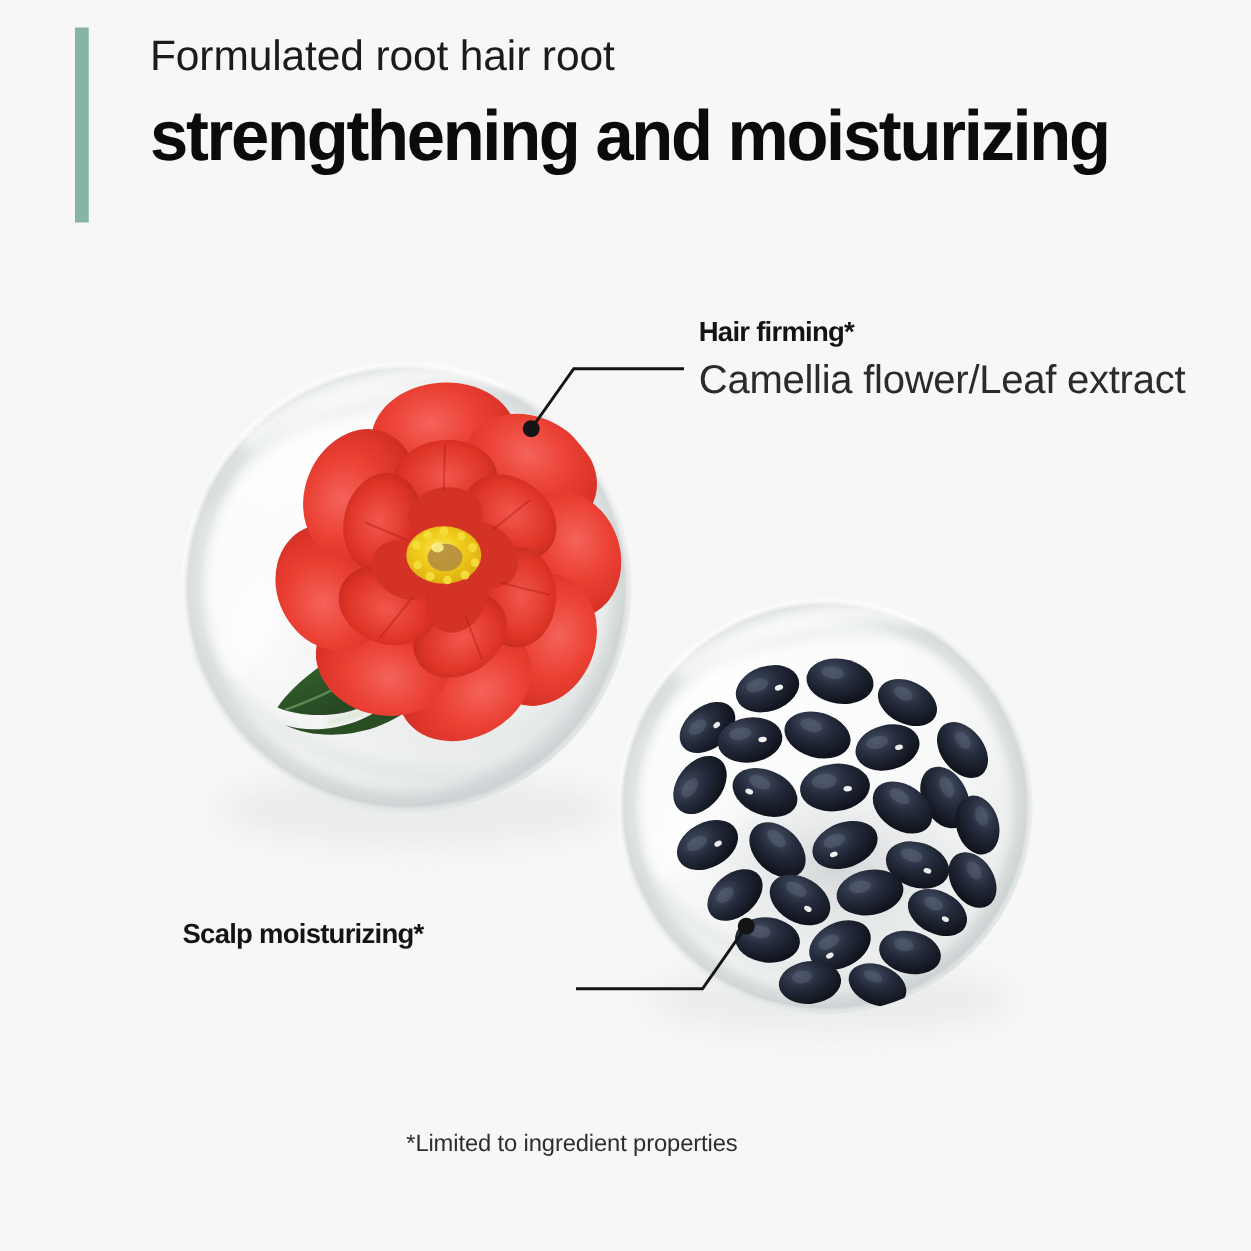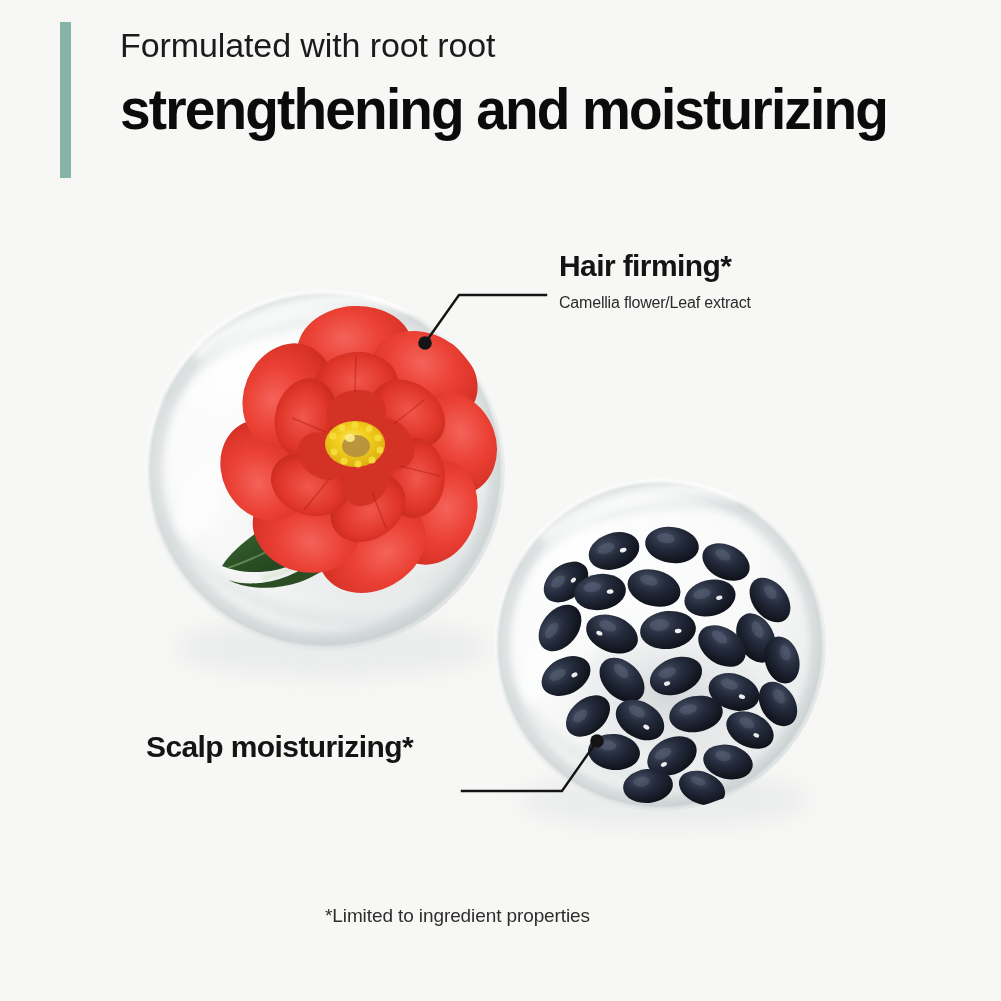--- a/index.html
+++ b/index.html
@@ -78,30 +78,30 @@
     top:0;
     width:1001px;
     height:1001px;
     pointer-events:none;
   }
 
   
   .callout { position:absolute; }
 
   .callout-title {
-    font-size:30px;
+    font-size:22px;
     font-weight:700;
     letter-spacing:-0.6px;
     line-height:36px;
     color:#141414;
     white-space:nowrap;
   }
 
   .callout-sub {
-    font-size:16px;
+    font-size:32px;
     font-weight:400;
     letter-spacing:-0.2px;
     line-height:32px;
     color:#2b2b2b;
     white-space:nowrap;
     margin-top:3px;
   }
 
   #callout-hair-firming {
     left:559px;
@@ -469,21 +469,21 @@
 
     <g stroke="#141414" stroke-width="2.4" fill="none" stroke-linecap="square">
       <path d="M597 741 L 562 791 L 462 791"></path>
       <circle cx="597" cy="741" r="6.8" fill="#141414" stroke="none"></circle>
     </g>
   </svg>
 
   <div id="heading-block">
     <div id="accent-bar"></div>
     <div id="heading-text">
-      <div id="headline-line1">Formulated with root root</div>
+      <div id="headline-line1">Formulated root hair root</div>
       <div id="headline-line2">strengthening and moisturizing</div>
     </div>
   </div>
 
   <div class="callout" id="callout-hair-firming">
     <div class="callout-title">Hair firming*</div>
     <div class="callout-sub">Camellia flower/Leaf extract</div>
   </div>
 
   <div class="callout" id="callout-scalp-moisturizing">

